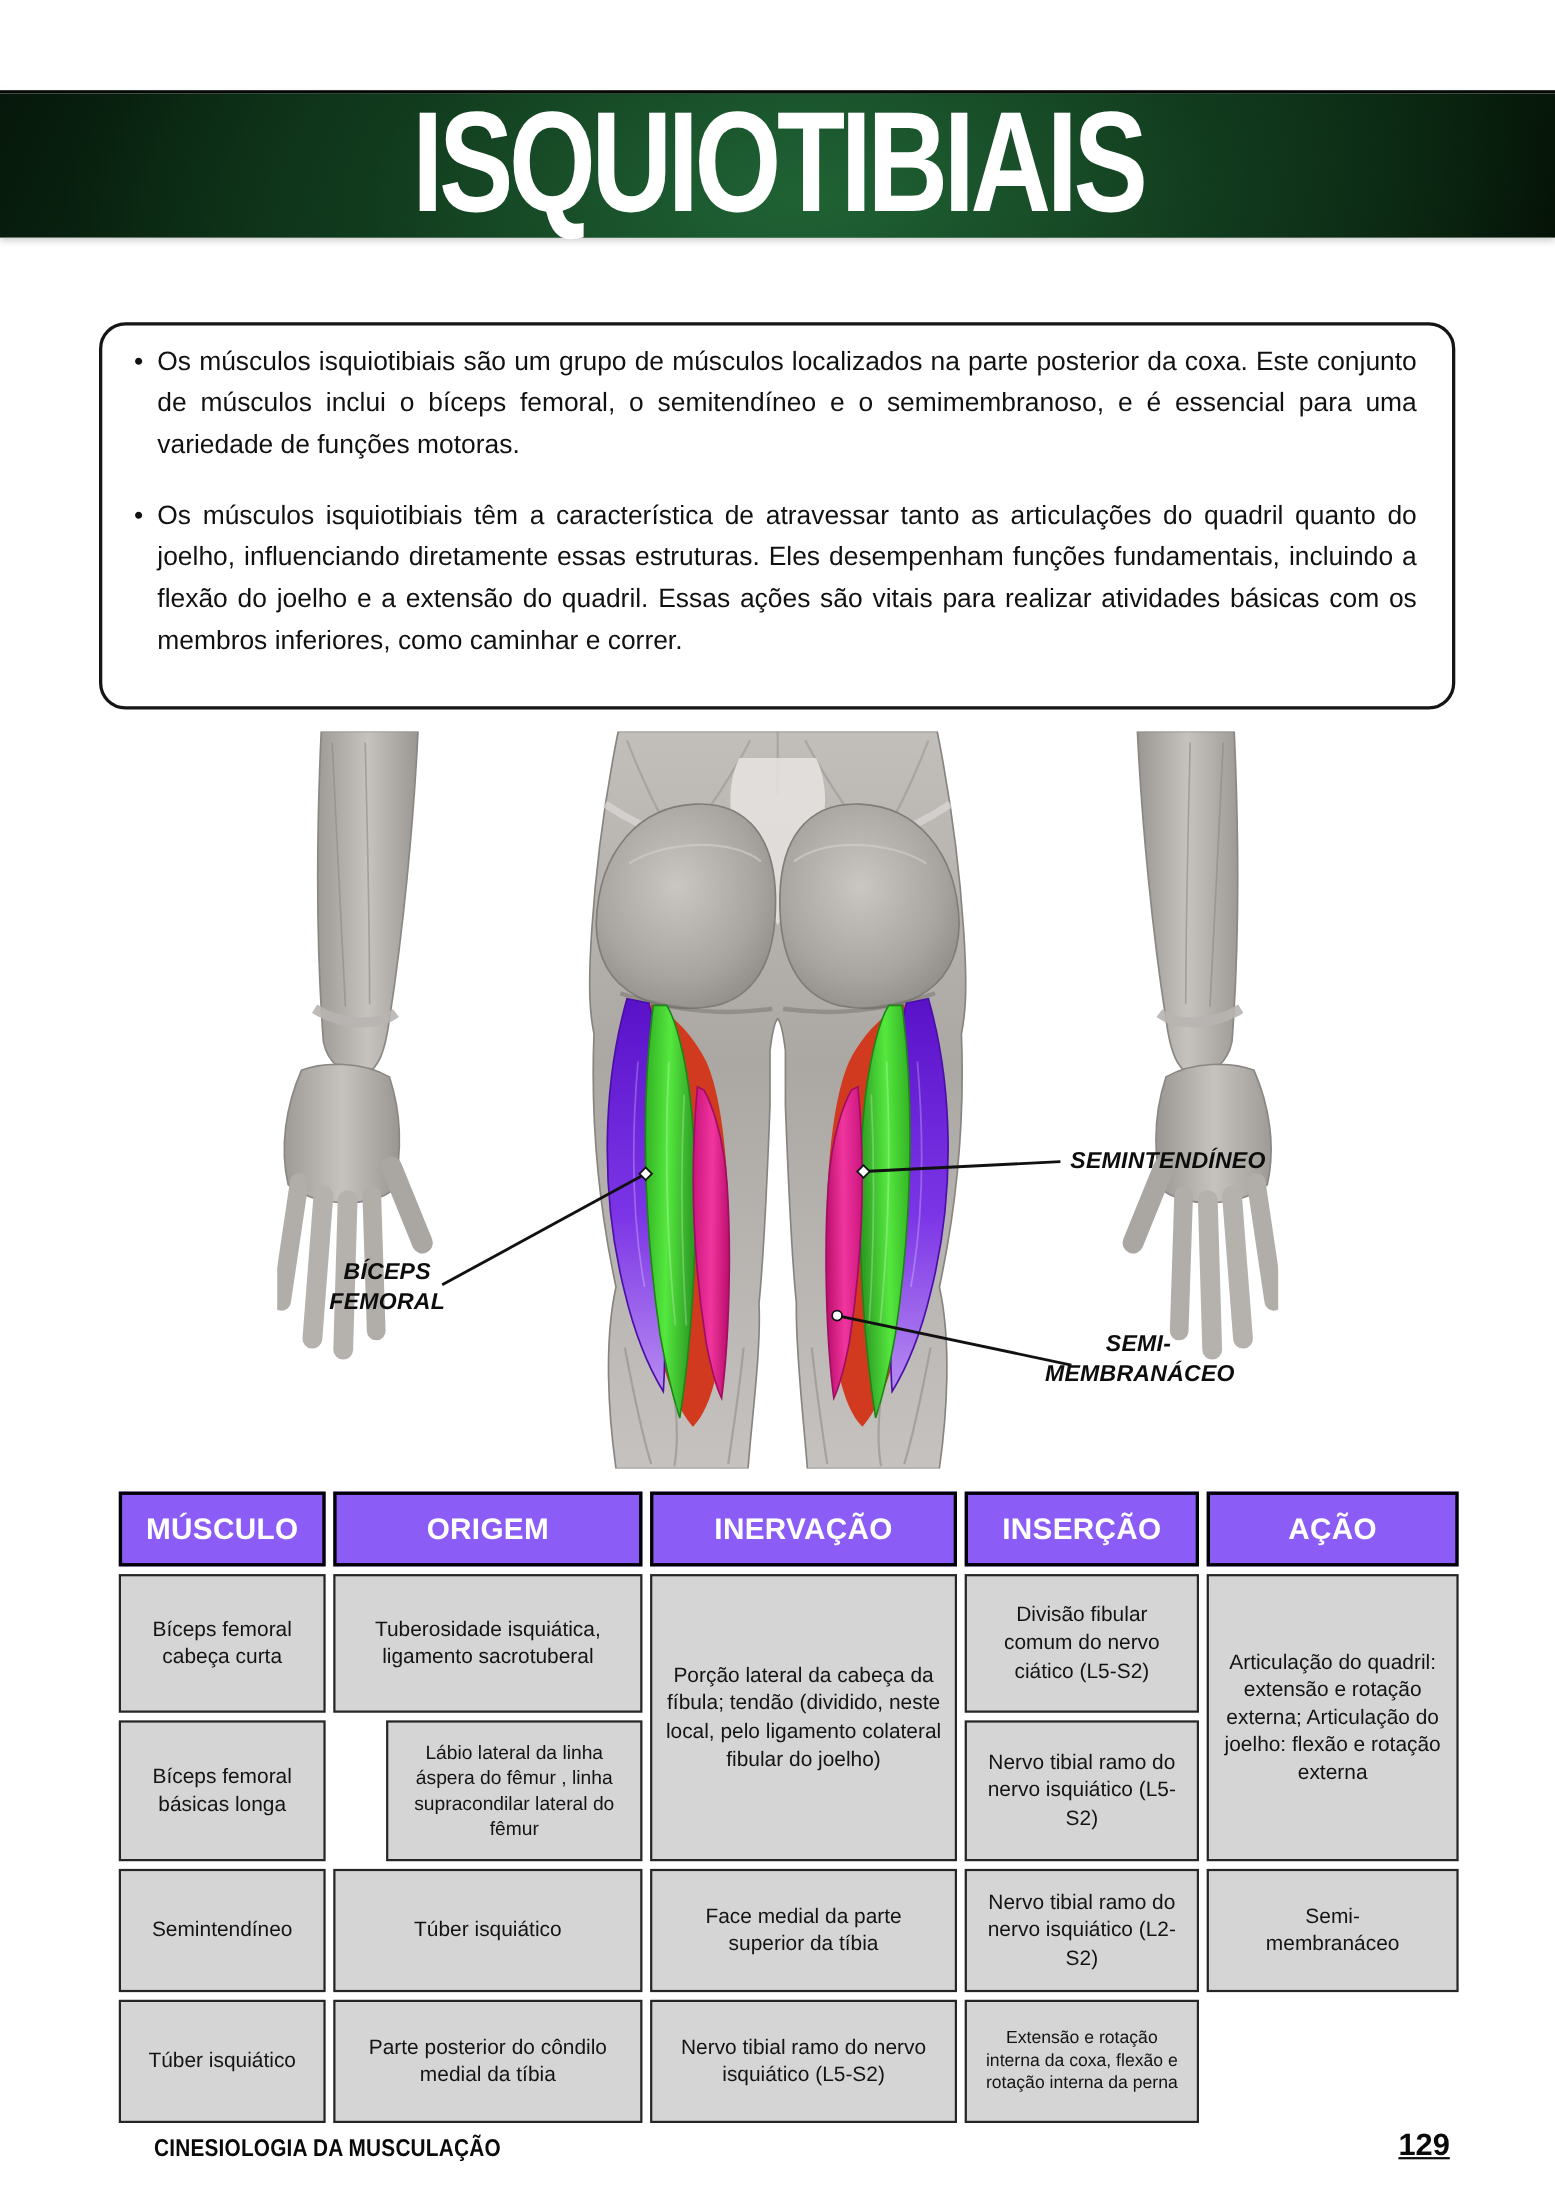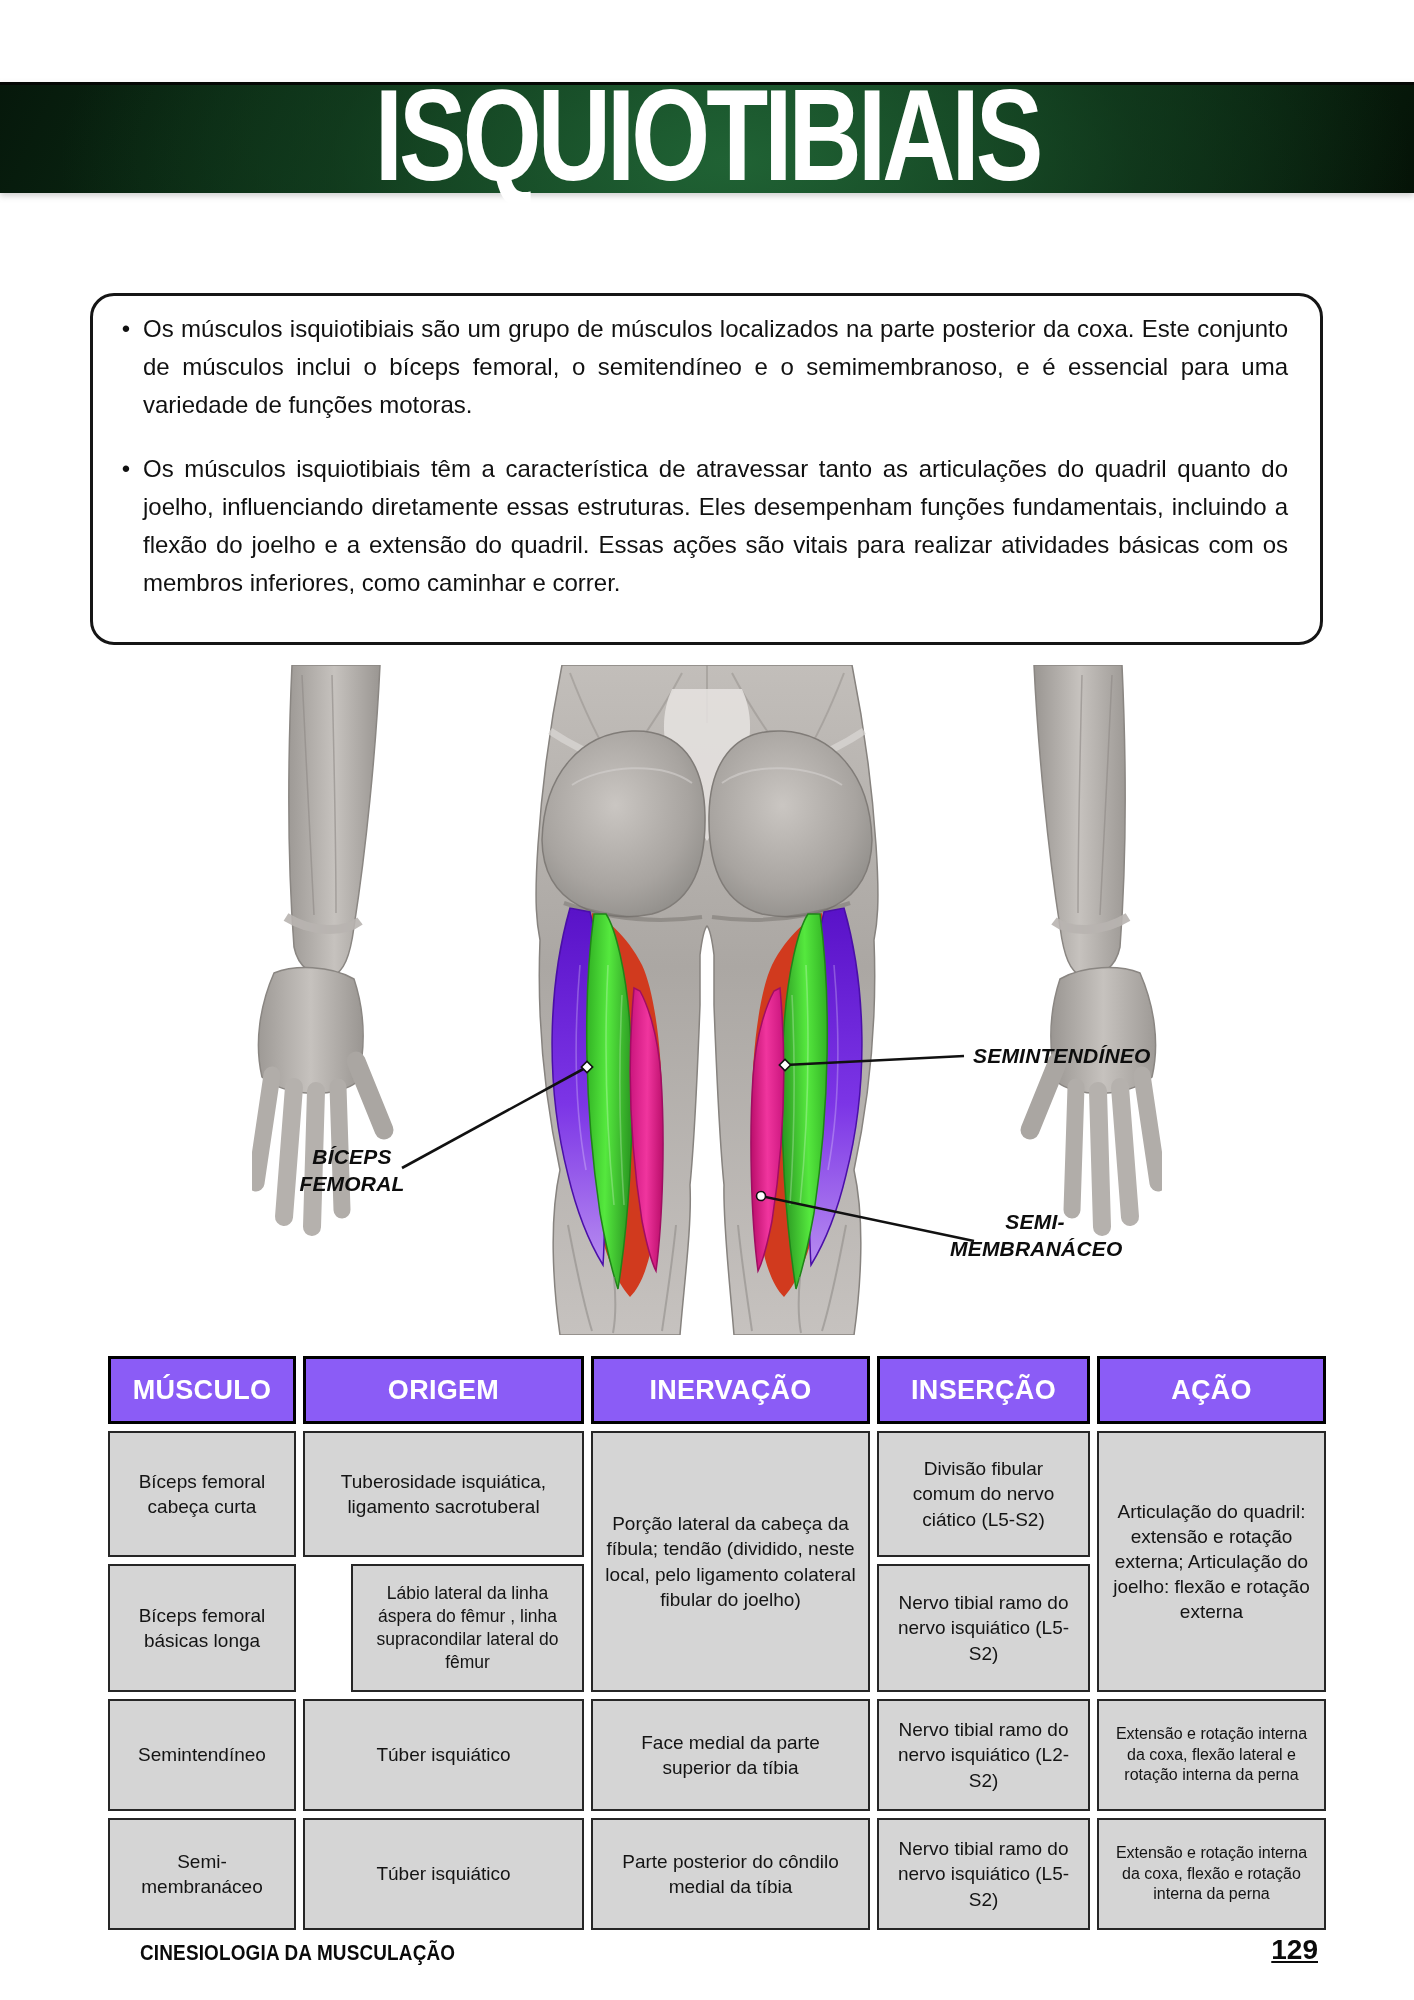--- a/index.html
+++ b/index.html
@@ -2,21 +2,21 @@
 <html><head>
 <meta charset="utf-8">
 <style>
   * { margin:0; padding:0; box-sizing:border-box; }
   html,body { background:#ffffff; }
   body { font-family:"Liberation Sans", sans-serif; }
   .page { position:relative; width:1414px; height:2000px; background:#ffffff; overflow:hidden; }
 
   
   .header-band {
-    position:absolute; left:0; top:82px; width:1414px; height:111px;
+    position:absolute; left:0; top:82px; width:1414px; height:134px;
     background:
       radial-gradient(ellipse 900px 420px at 52% 72%, rgba(34,102,54,.85) 0%, rgba(20,64,33,.6) 45%, rgba(0,0,0,0) 75%),
       linear-gradient(115deg, #06180b 0%, #0d3418 28%, #14502a 50%, #0c3016 74%, #051307 100%);
     border-top:3px solid #050805;
     display:flex; align-items:center; justify-content:center;
     box-shadow:0 3px 6px rgba(120,120,120,.35);
   }
   .page-title {
     color:#ffffff; font-weight:bold; font-size:130px; letter-spacing:-5px;
     display:inline-block; transform:scaleX(0.78); transform-origin:center;
@@ -217,21 +217,20 @@
     <div class="td span2">Articulação do quadril: extensão e rotação externa; Articulação do joelho: flexão e rotação externa</div>
 
     <div class="td">Bíceps femoral básicas longa</div>
     <div class="td small">Lábio lateral da linha áspera do fêmur , linha supracondilar lateral do fêmur</div>
     <div class="td">Nervo tibial ramo do nervo isquiático (L5-S2)</div>
 
     <div class="td">Semintendíneo</div>
     <div class="td">Túber isquiático</div>
     <div class="td">Face medial da parte superior da tíbia</div>
     <div class="td">Nervo tibial ramo do nervo isquiático (L2-S2)</div>
-    <div class="td xsmall">Extensão e rotação interna da coxa, flexão lateral e rotação interna da perna</div>
 
     <div class="td prewrap">Semi-
 membranáceo</div>
     <div class="td">Túber isquiático</div>
     <div class="td">Parte posterior do côndilo medial da tíbia</div>
     <div class="td">Nervo tibial ramo do nervo isquiático (L5-S2)</div>
     <div class="td xsmall">Extensão e rotação interna da coxa, flexão e rotação interna da perna</div>
   </div>
 
   <div class="footer-left">CINESIOLOGIA DA MUSCULAÇÃO</div>

